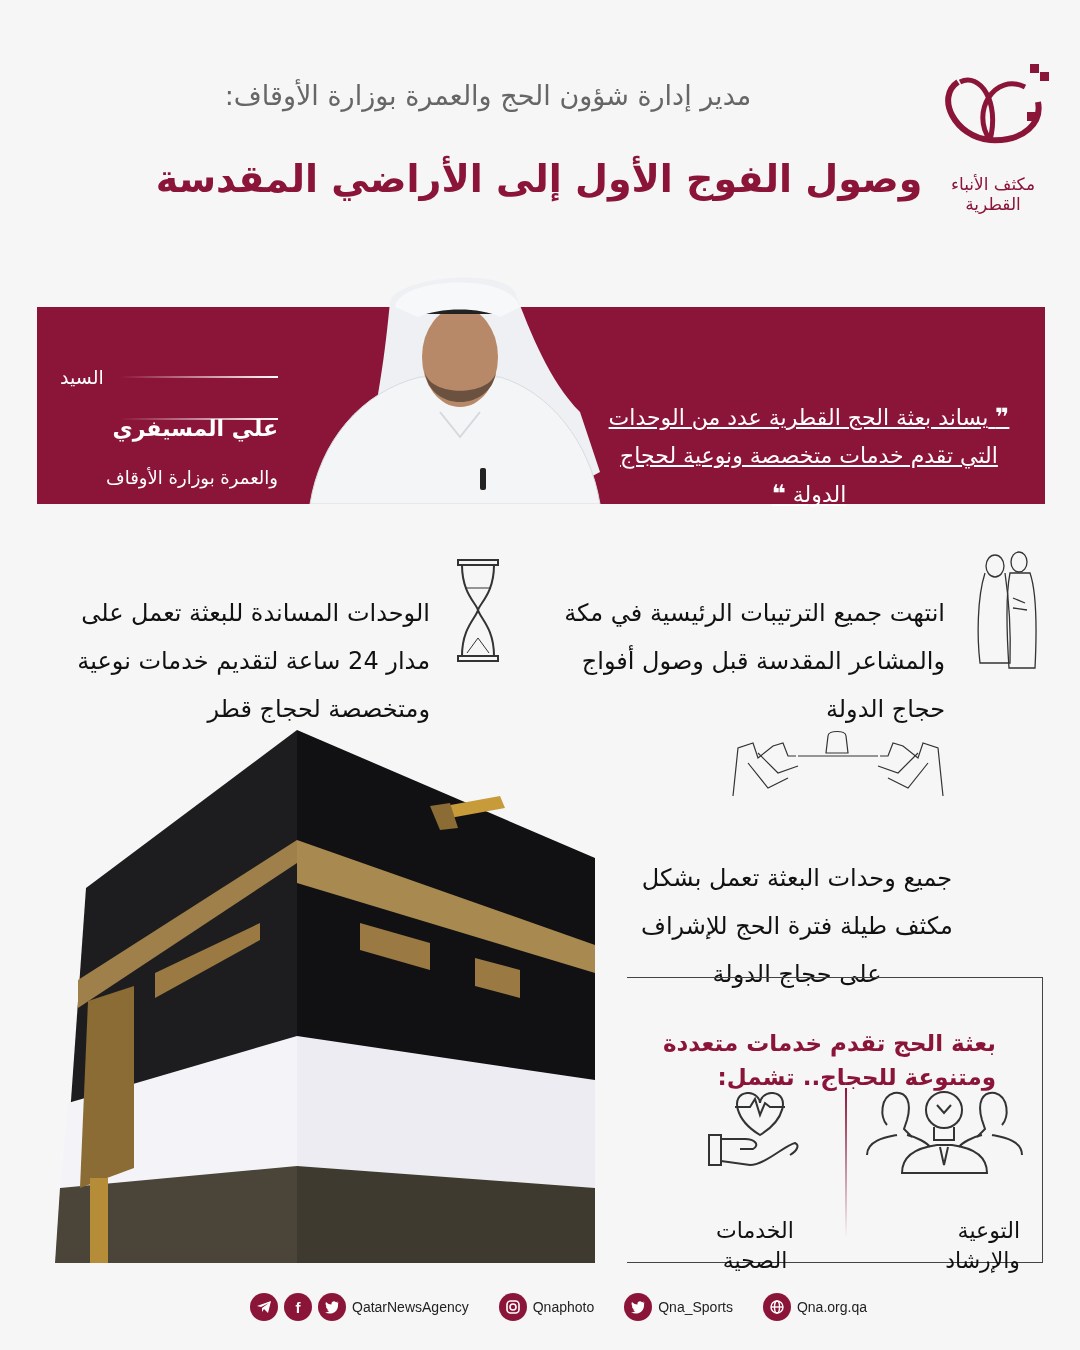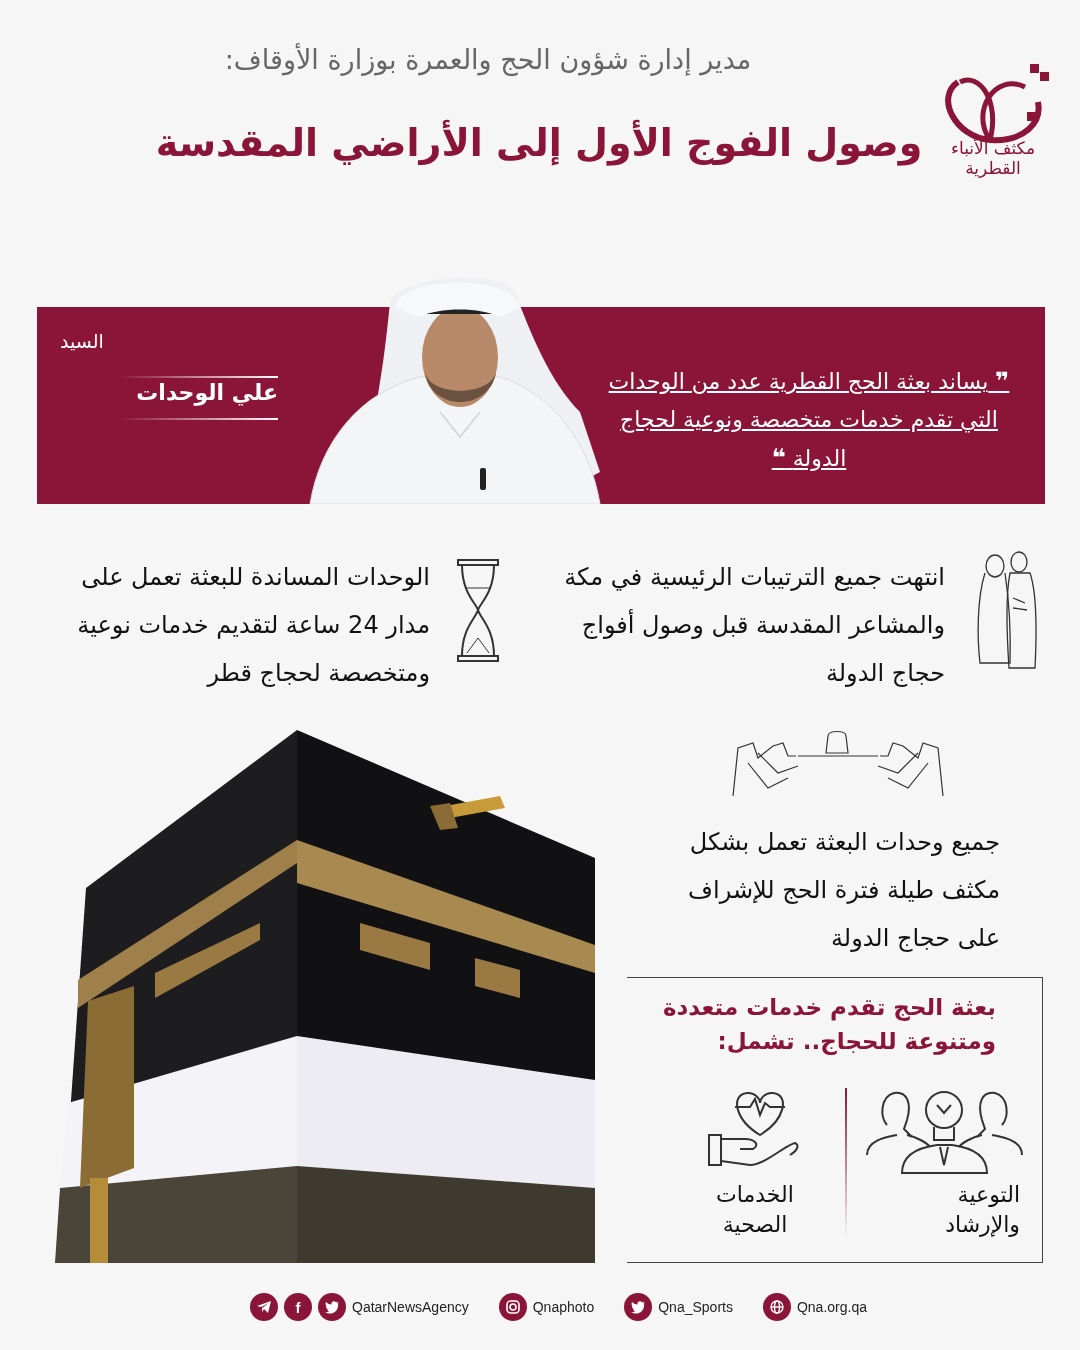--- a/index.html
+++ b/index.html
@@ -1,19 +1,19 @@
 <!DOCTYPE html>
 <html><head>
 <meta charset="utf-8">
 <style>
   * { box-sizing: border-box; margin: 0; padding: 0; }
   html, body { width: 1080px; height: 1350px; background: #f6f6f6; overflow: hidden; }
   body { position: relative; font-family: "DejaVu Sans", sans-serif; color: #1a1a1a; }
   .abs { position: absolute; }
-  .rtl { direction: rtl; }
+  .rtl { direction: rtl; margin-top: 36px; }
 
   
   .kicker { top: 44px; right: 232px; width: 720px; text-align: center; font-size: 27px; color: #666; }
   .headline { top: 112px; left: 124px; width: 830px; text-align: center; color: #8b1538; font-weight: bold; font-size: 38px; line-height: 62px; }
   .logo { top: 52px; left: 930px; width: 130px; height: 140px; }
   .logo-text { top: 138px; left: 930px; width: 126px; text-align: center; color: #8b1538; font-size: 17px; line-height: 20px; }
 
   
   .band { top: 307px; left: 37px; width: 1008px; height: 197px; background: #8b1538; }
   .quote { top: 362px; left: 600px; width: 418px; text-align: center; color: #fff; font-size: 22px; line-height: 38px; text-decoration: underline; }
@@ -26,21 +26,21 @@
   
   .portrait { top: 262px; left: 300px; width: 318px; height: 242px; }
 
   
   .fact { font-size: 24px; line-height: 48px; text-align: right; color: #111; }
   .fact-left { top: 553px; left: 35px; width: 395px; }
   .fact-right { top: 553px; left: 555px; width: 390px; }
   .hourglass { top: 558px; left: 455px; width: 46px; height: 105px; }
   .pilgrims { top: 548px; left: 975px; width: 65px; height: 125px; }
   .meeting { top: 728px; left: 728px; width: 220px; height: 70px; }
-  .fact-mid { top: 818px; left: 650px; width: 350px; }
+  .fact-mid { top: 818px; left: 622px; width: 350px; text-align: center; }
 
   
   .kaaba { top: 718px; left: 50px; width: 600px; height: 550px; }
 
   
   .svc-box { top: 977px; left: 627px; width: 416px; height: 286px; border: 1.5px solid #444; border-left: none; }
   .svc-title { top: 990px; left: 640px; width: 356px; text-align: right; color: #8b1538; font-weight: bold; font-size: 23px; line-height: 34px; }
   .svc-sep { top: 1088px; left: 845px; width: 2px; height: 150px; background: linear-gradient(#8b1538, rgba(139,21,56,0)); }
   .svc-item { text-align: center; font-size: 22px; line-height: 30px; color: #111; }
   .svc-health { top: 1180px; left: 690px; width: 130px; }
@@ -78,23 +78,24 @@
 <div class="abs band"></div>
 
 <div class="abs quote rtl">
   <span class="qmark">❞</span>
   <span>يساند بعثة الحج القطرية عدد من الوحدات التي تقدم خدمات متخصصة ونوعية لحجاج الدولة</span>
   <span class="qmark">❝</span>
 </div>
 
 <div class="abs person-title rtl">السيد</div>
 <div class="abs divline" style="top:376px"></div>
-<div class="abs person-name rtl">علي الوحدات</div>
+<div class="abs person-name rtl">علي المسيفري</div>
 <div class="abs divline" style="top:418px"></div>
 <div class="abs person-role rtl">
+  <div>والعمرة بوزارة الأوقاف</div>
 </div>
 
 <svg class="abs portrait" viewBox="0 0 318 242">
 
   <path d="M90 40 C 95 15, 200 5, 215 30 C 230 70, 250 120, 280 150 L 300 210 L 240 242 L 60 242 L 80 120 C 85 90, 88 60, 90 40 Z" fill="#eef0f3"></path>
 
   <path d="M10 242 C 20 180, 60 130, 120 115 L 200 115 C 250 130, 290 180, 300 242 Z" fill="#f4f5f7" stroke="#d8dbe0" stroke-width="1"></path>
 
   <ellipse cx="160" cy="95" rx="38" ry="50" fill="#b88968"></ellipse>
   <path d="M125 110 C 130 150, 190 150, 196 110 C 190 135, 130 135, 125 110 Z" fill="#6b5140"></path>

